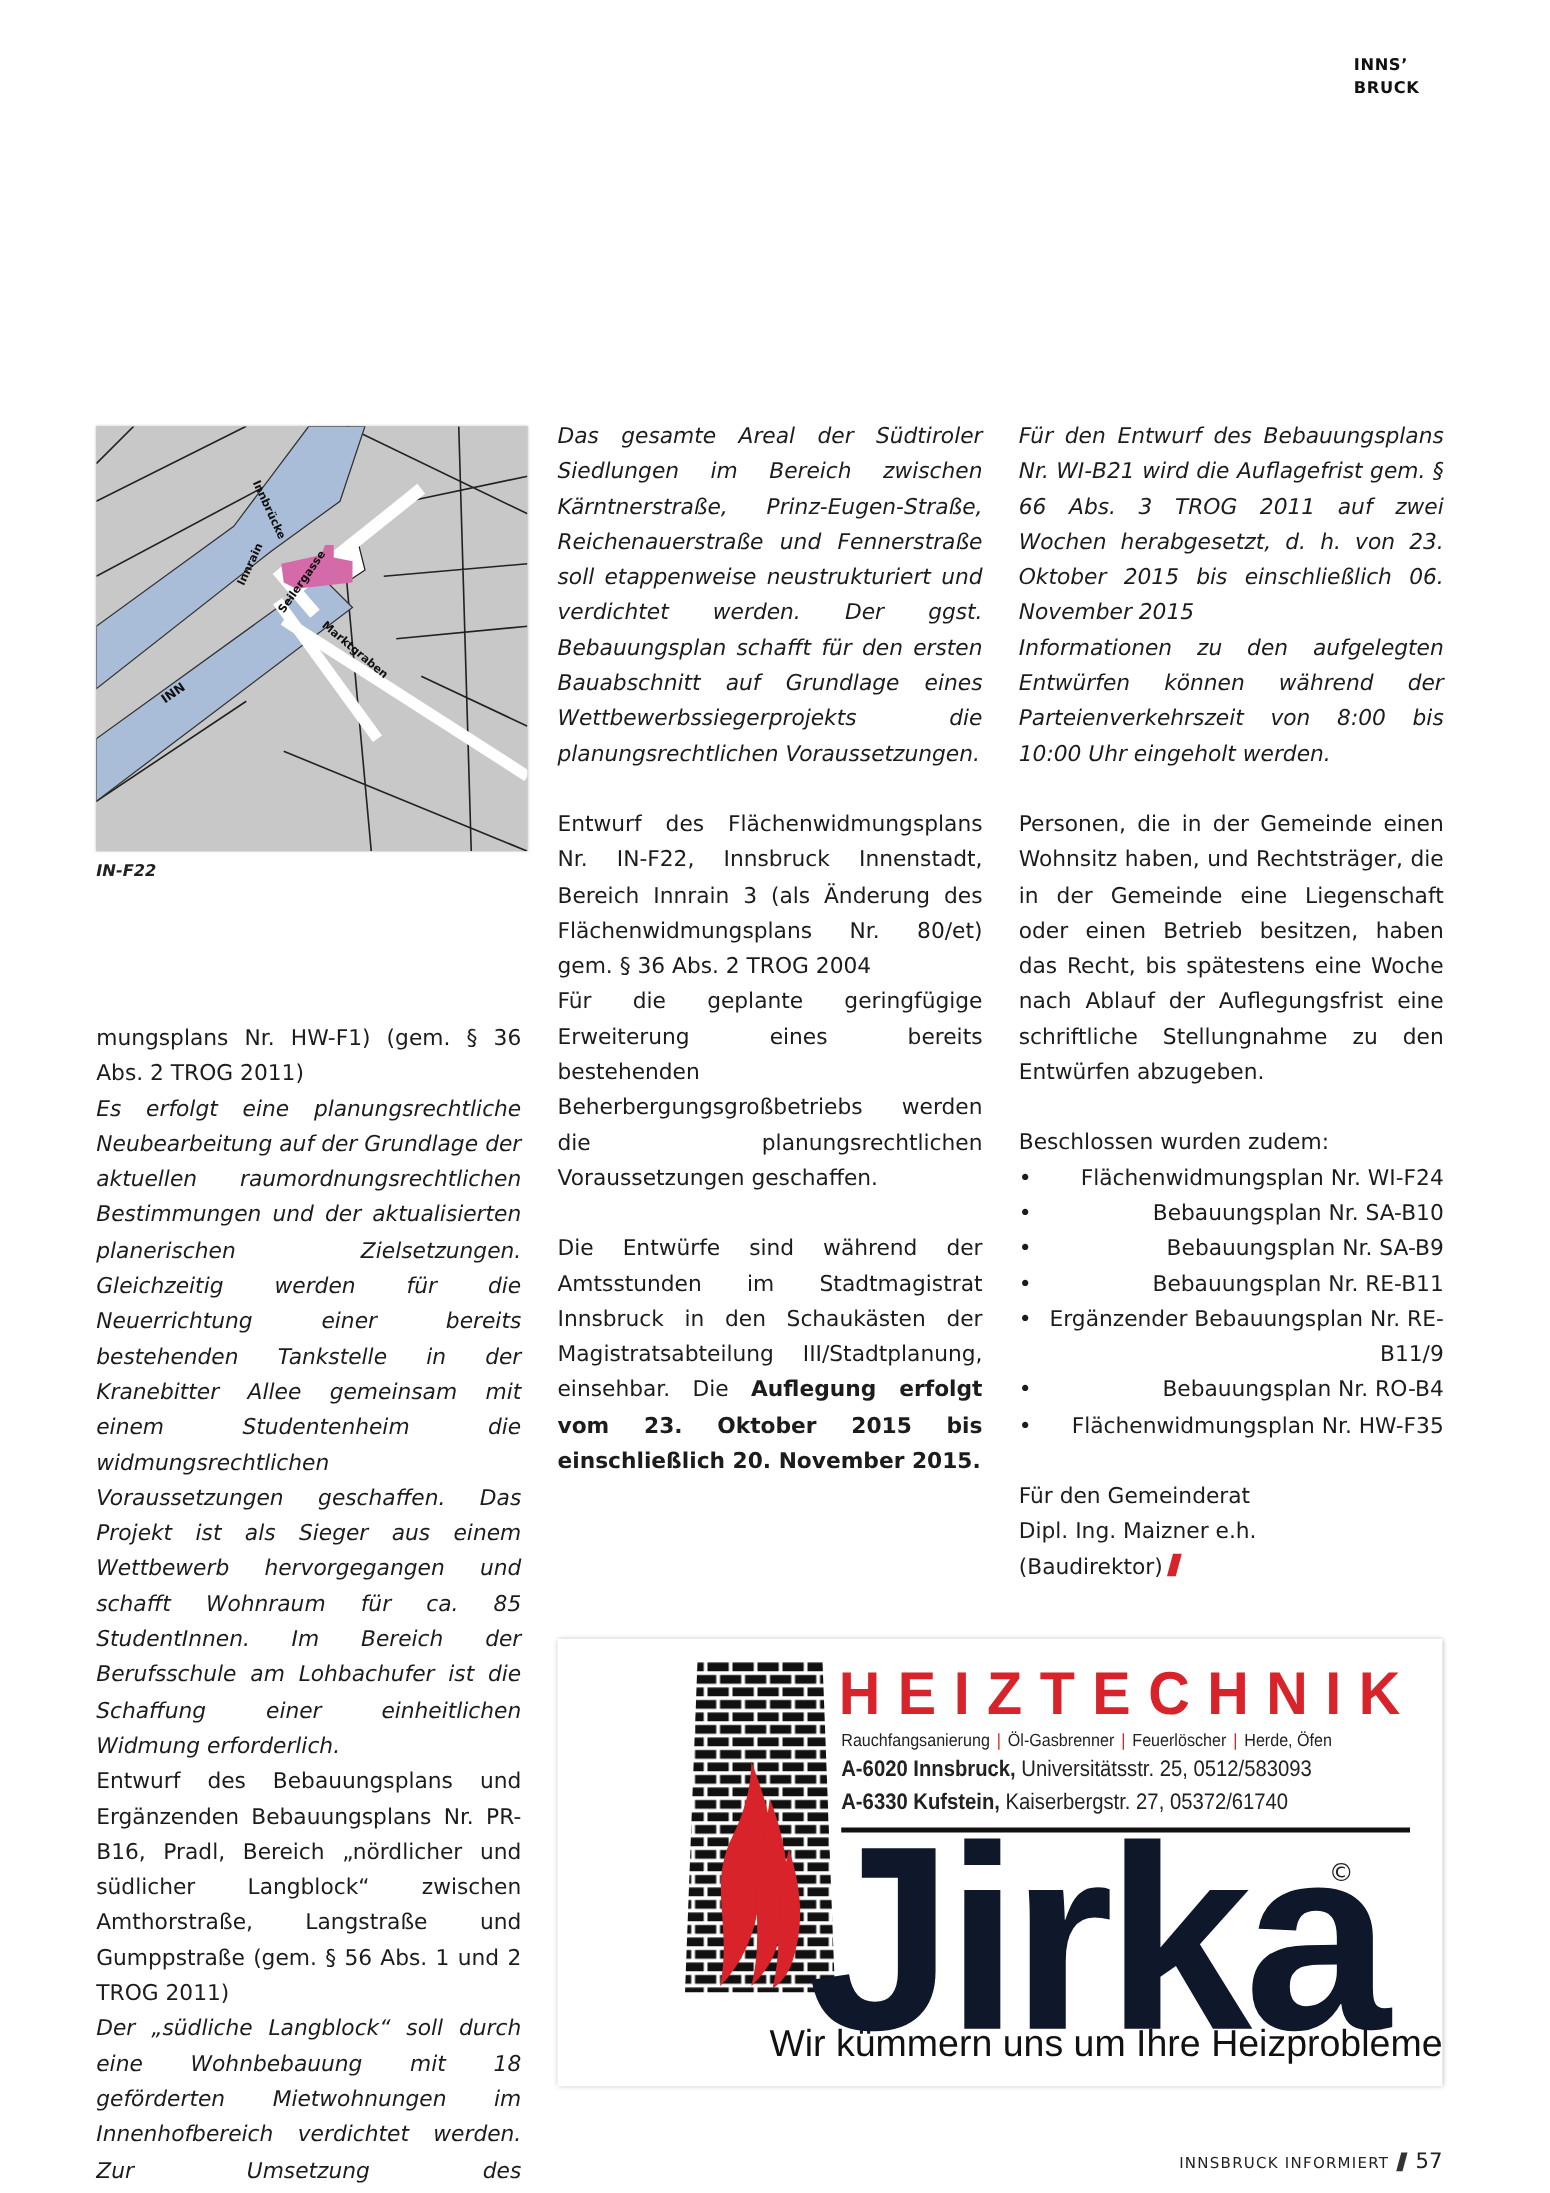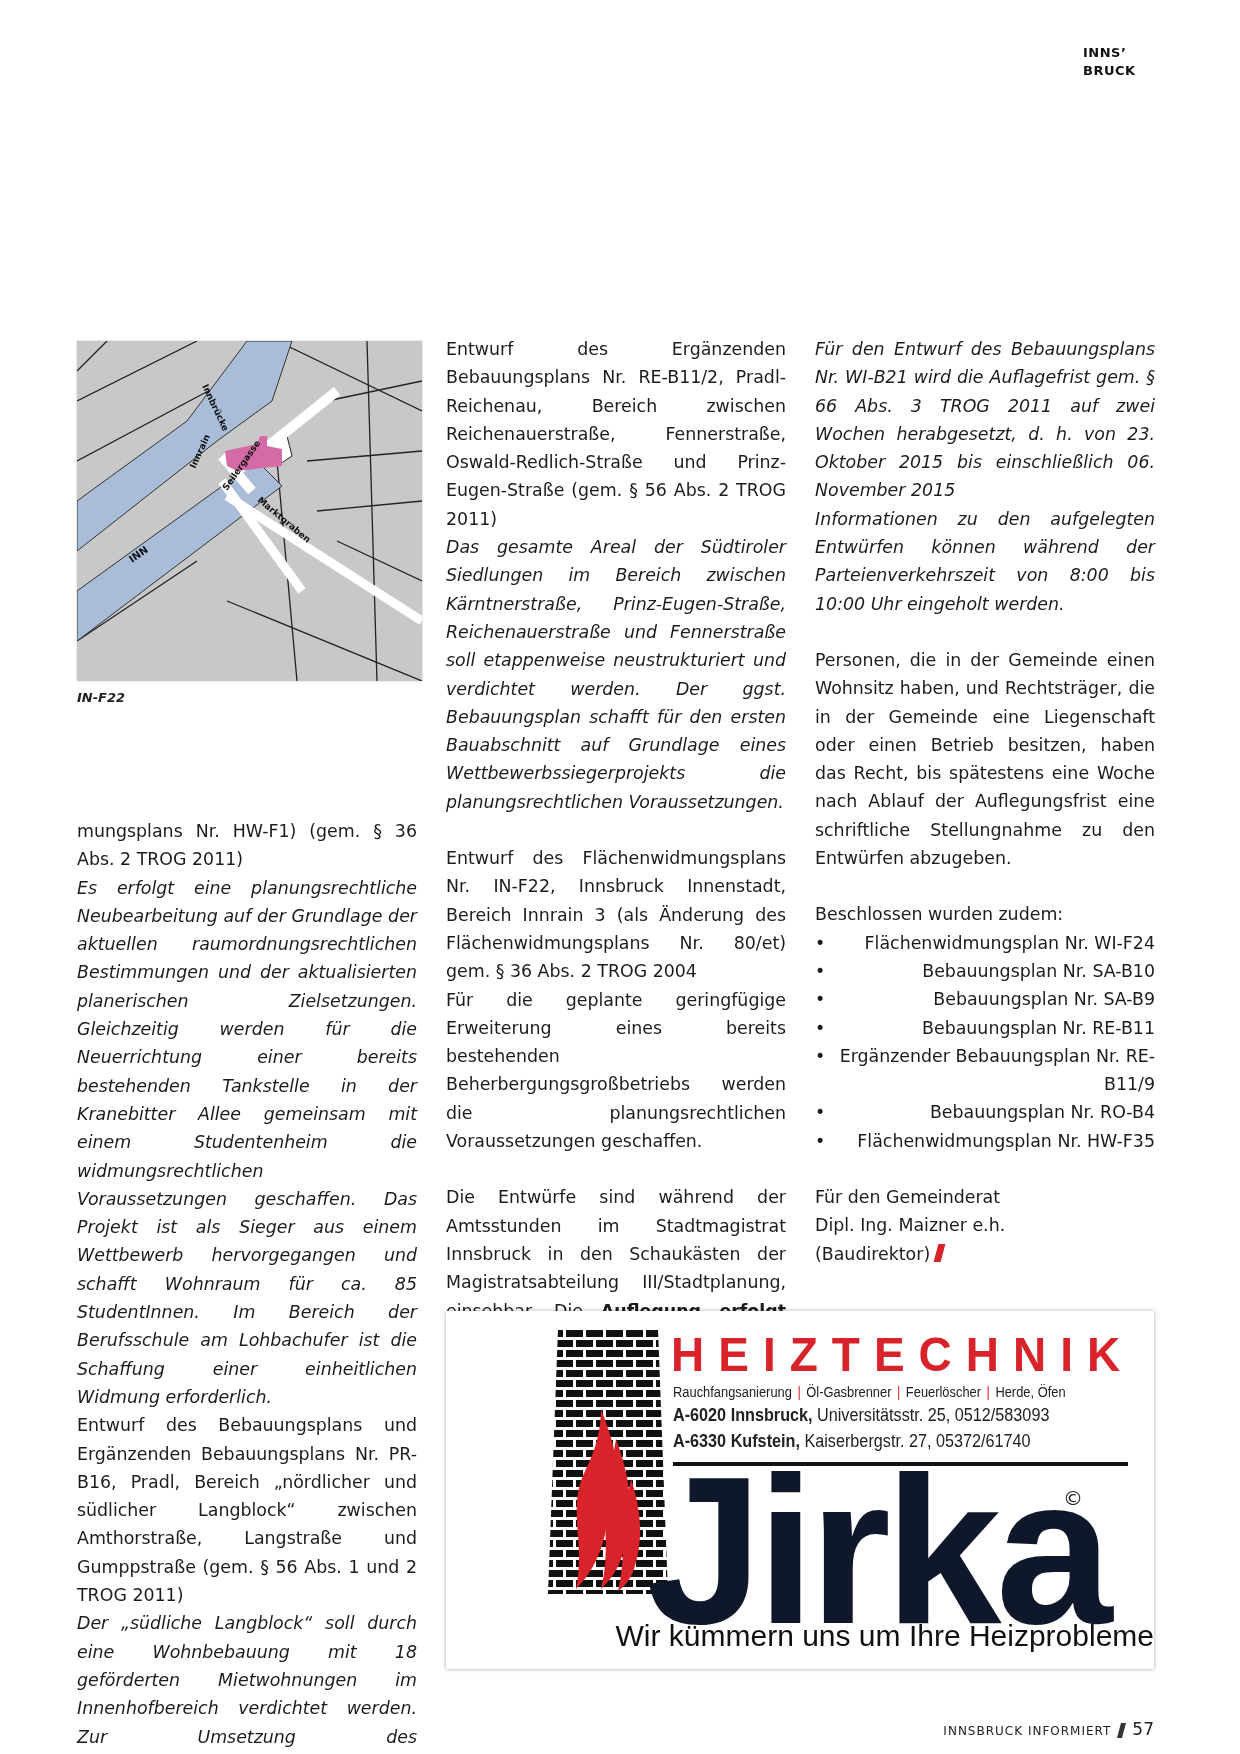--- a/index.html
+++ b/index.html
@@ -86,21 +86,20 @@
 <div class="map-caption">IN-F22</div>
 
 <div class="col col1">
   <p>mungsplans Nr. HW-F1) (gem. § 36 Abs. 2 TROG 2011)</p>
   <p class="it">Es erfolgt eine planungsrechtliche Neubearbeitung auf der Grundlage der aktuellen raumordnungsrechtlichen Bestimmungen und der aktualisierten planerischen Zielsetzungen. Gleichzeitig werden für die Neuerrichtung einer bereits bestehenden Tankstelle in der Kranebitter Allee gemeinsam mit einem Studentenheim die widmungsrechtlichen Voraussetzungen geschaffen. Das Projekt ist als Sieger aus einem Wettbewerb hervorgegangen und schafft Wohnraum für ca. 85 StudentInnen. Im Bereich der Berufsschule am Lohbachufer ist die Schaffung einer einheitlichen Widmung erforderlich.</p>
   <p>Entwurf des Bebauungsplans und Ergänzenden Bebauungsplans Nr. PR-B16, Pradl, Bereich „nördlicher und südlicher Langblock“ zwischen Amthorstraße, Langstraße und Gumppstraße (gem. § 56 Abs. 1 und 2 TROG 2011)</p>
   <p class="it">Der „südliche Langblock“ soll durch eine Wohnbebauung mit 18 geförderten Mietwohnungen im Innenhofbereich verdichtet werden. Zur Umsetzung des Wettbewerbssiegerprojekts werden die planungsrechtlichen Voraussetzungen geschaffen.</p>
 </div>
 
 <div class="col col2">
-  <p>Entwurf des Ergänzenden Bebauungsplans Nr. RE-B11/2, Pradl-Reichenau, Bereich zwischen Reichenauerstraße, Fennerstraße, Oswald-Redlich-Straße und Prinz-Eugen-Straße (gem. § 56 Abs. 2 TROG 2011)</p>
   <p class="it">Das gesamte Areal der Südtiroler Siedlungen im Bereich zwischen Kärntnerstraße, Prinz-Eugen-Straße, Reichenauerstraße und Fennerstraße soll etappenweise neustrukturiert und verdichtet werden. Der ggst. Bebauungsplan schafft für den ersten Bauabschnitt auf Grundlage eines Wettbewerbssiegerprojekts die planungsrechtlichen Voraussetzungen.</p>
   <div class="gap"></div>
   <p>Entwurf des Flächenwidmungsplans Nr. IN-F22, Innsbruck Innenstadt, Bereich Innrain 3 (als Änderung des Flächenwidmungsplans Nr. 80/et) gem. § 36 Abs. 2 TROG 2004</p>
   <p>Für die geplante geringfügige Erweiterung eines bereits bestehenden Beherbergungsgroßbetriebs werden die planungsrechtlichen Voraussetzungen geschaffen.</p>
   <div class="gap"></div>
   <p><span>Die Entwürfe sind während der Amtsstunden im Stadtmagistrat Innsbruck in den Schaukästen der Magistratsabteilung III/Stadtplanung, einsehbar. Die </span><span class="b">Auflegung erfolgt vom 23. Oktober 2015 bis einschließlich 20. November 2015.</span></p>
 </div>
 
 <div class="col col3">
   <p class="it just">Für den Entwurf des Bebauungsplans Nr. WI-B21 wird die Auflagefrist gem. § 66 Abs. 3 TROG 2011 auf zwei Wochen herabgesetzt, d. h. von 23. Oktober 2015 bis einschließlich 06. November 2015</p>

